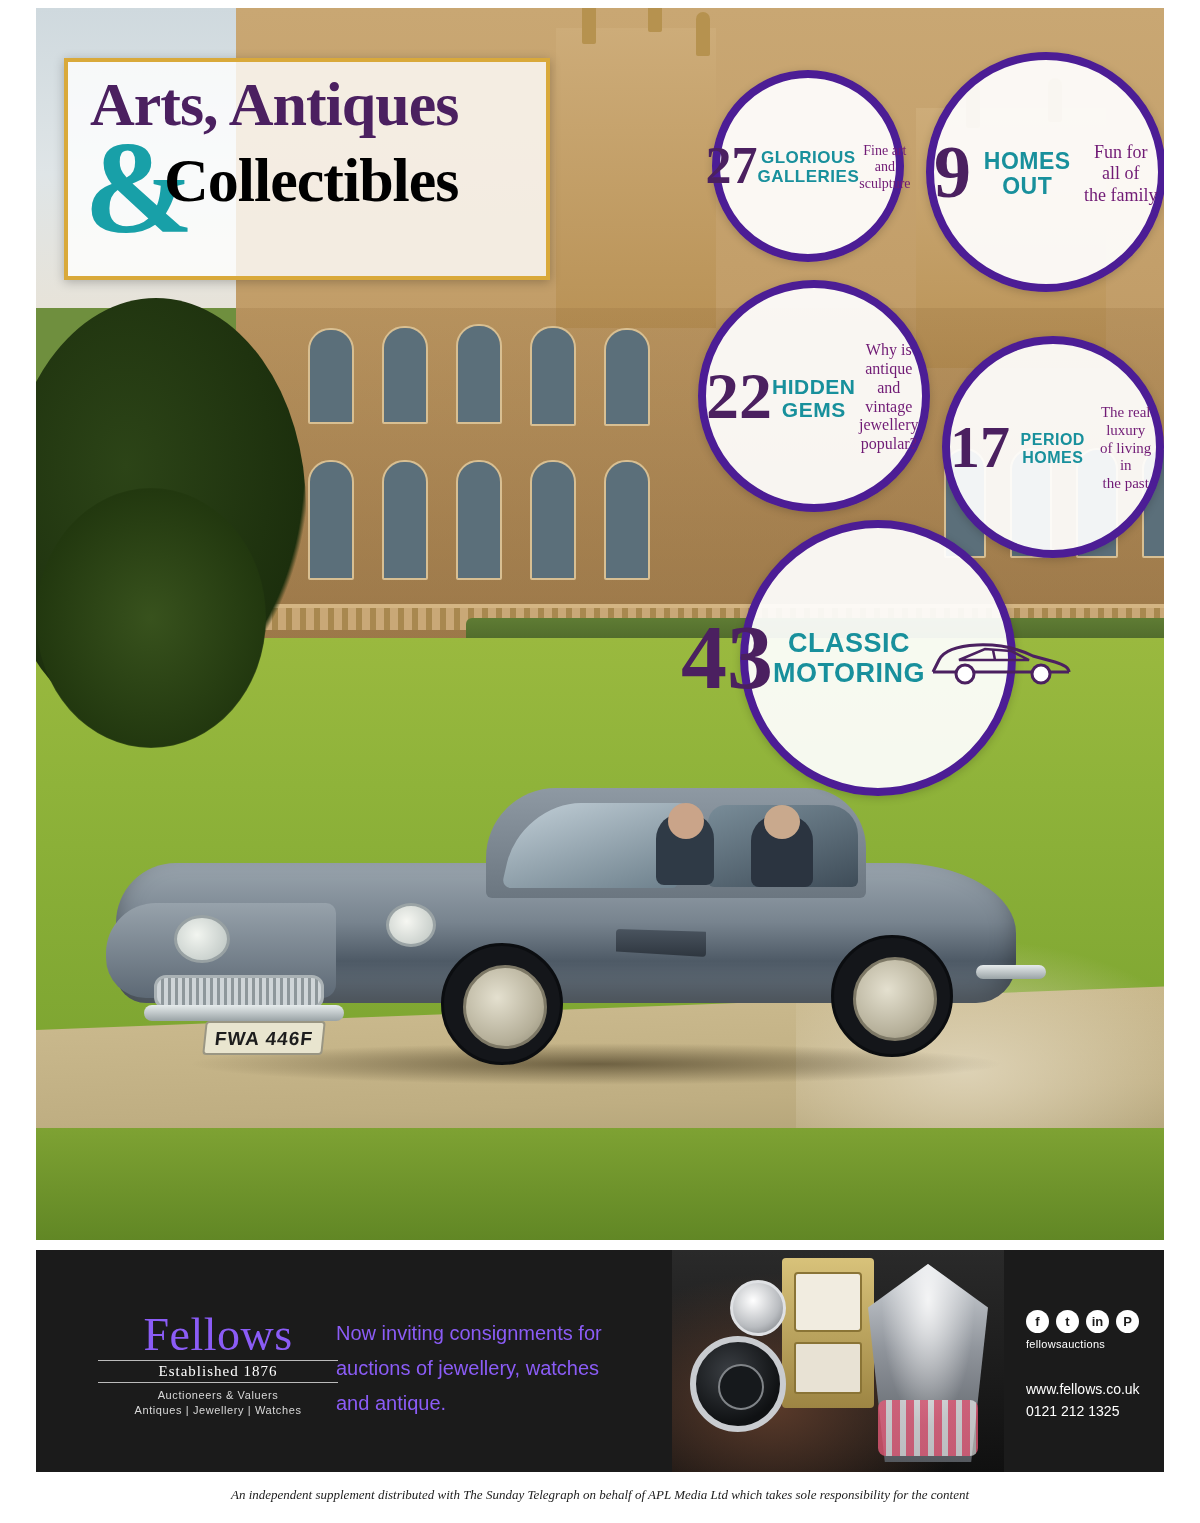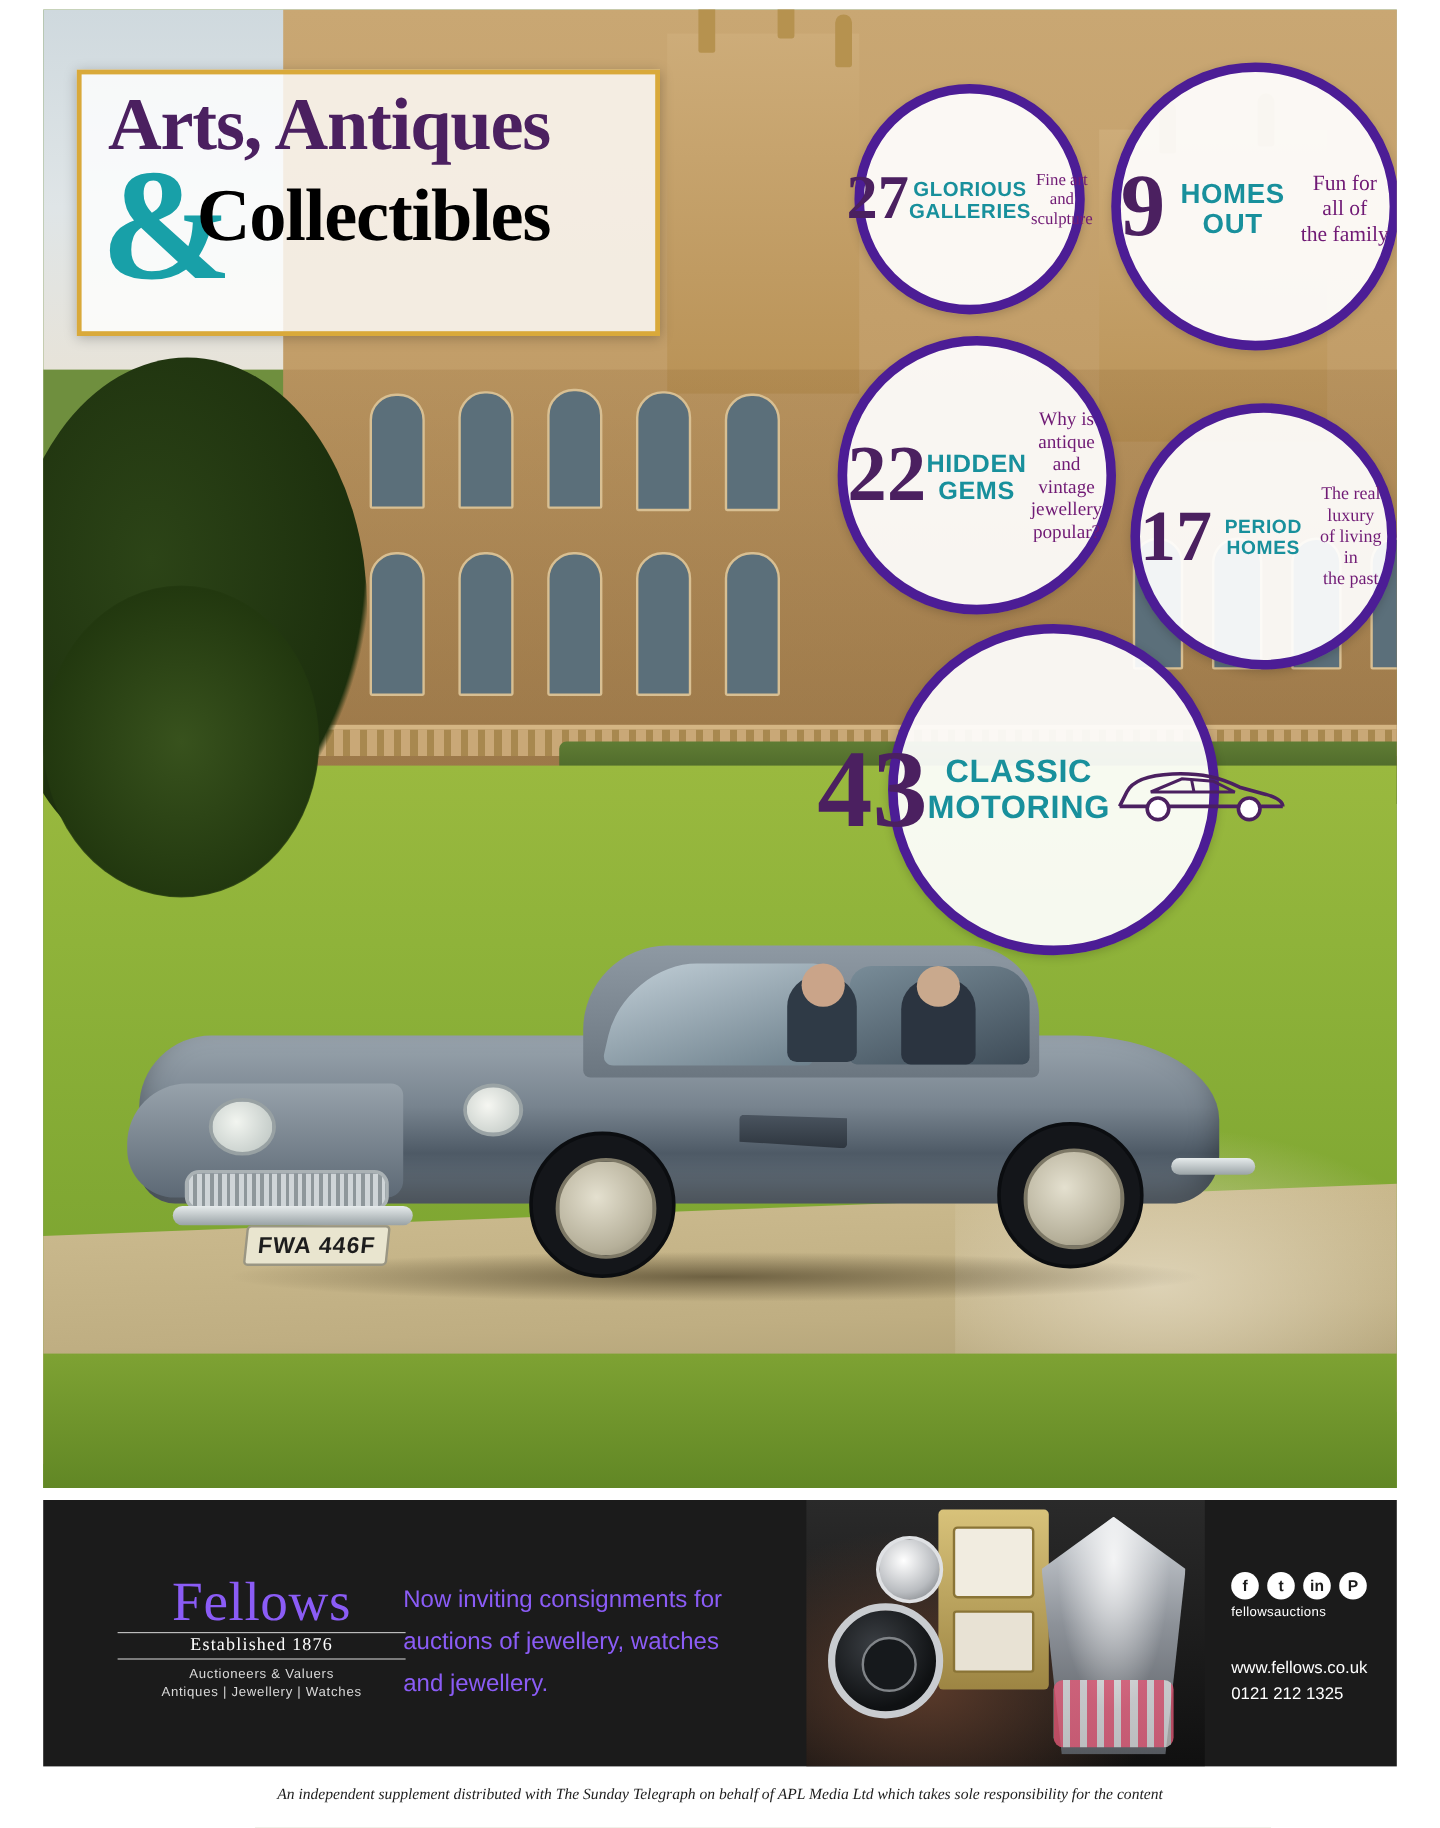--- a/index.html
+++ b/index.html
@@ -526,21 +526,21 @@
     <div class="ad-logo">
       <div class="word">Fellows</div>
       <div class="est">Established 1876</div>
       <div class="role">Auctioneers &amp; Valuers</div>
       <div class="cats">Antiques | Jewellery | Watches</div>
     </div>
 
     <div class="ad-copy">
       <div>Now inviting consignments for</div>
       <div>auctions of jewellery, watches</div>
-      <div>and jewellery.</div>
+      <div>and antique.</div>
     </div>
 
     <div class="ad-photo">
       <div class="clock">
         <div class="clock-face"></div>
         <div class="clock-lower"></div>
       </div>
       <div class="watch">
         <div class="watch-inner"></div>
       </div>

